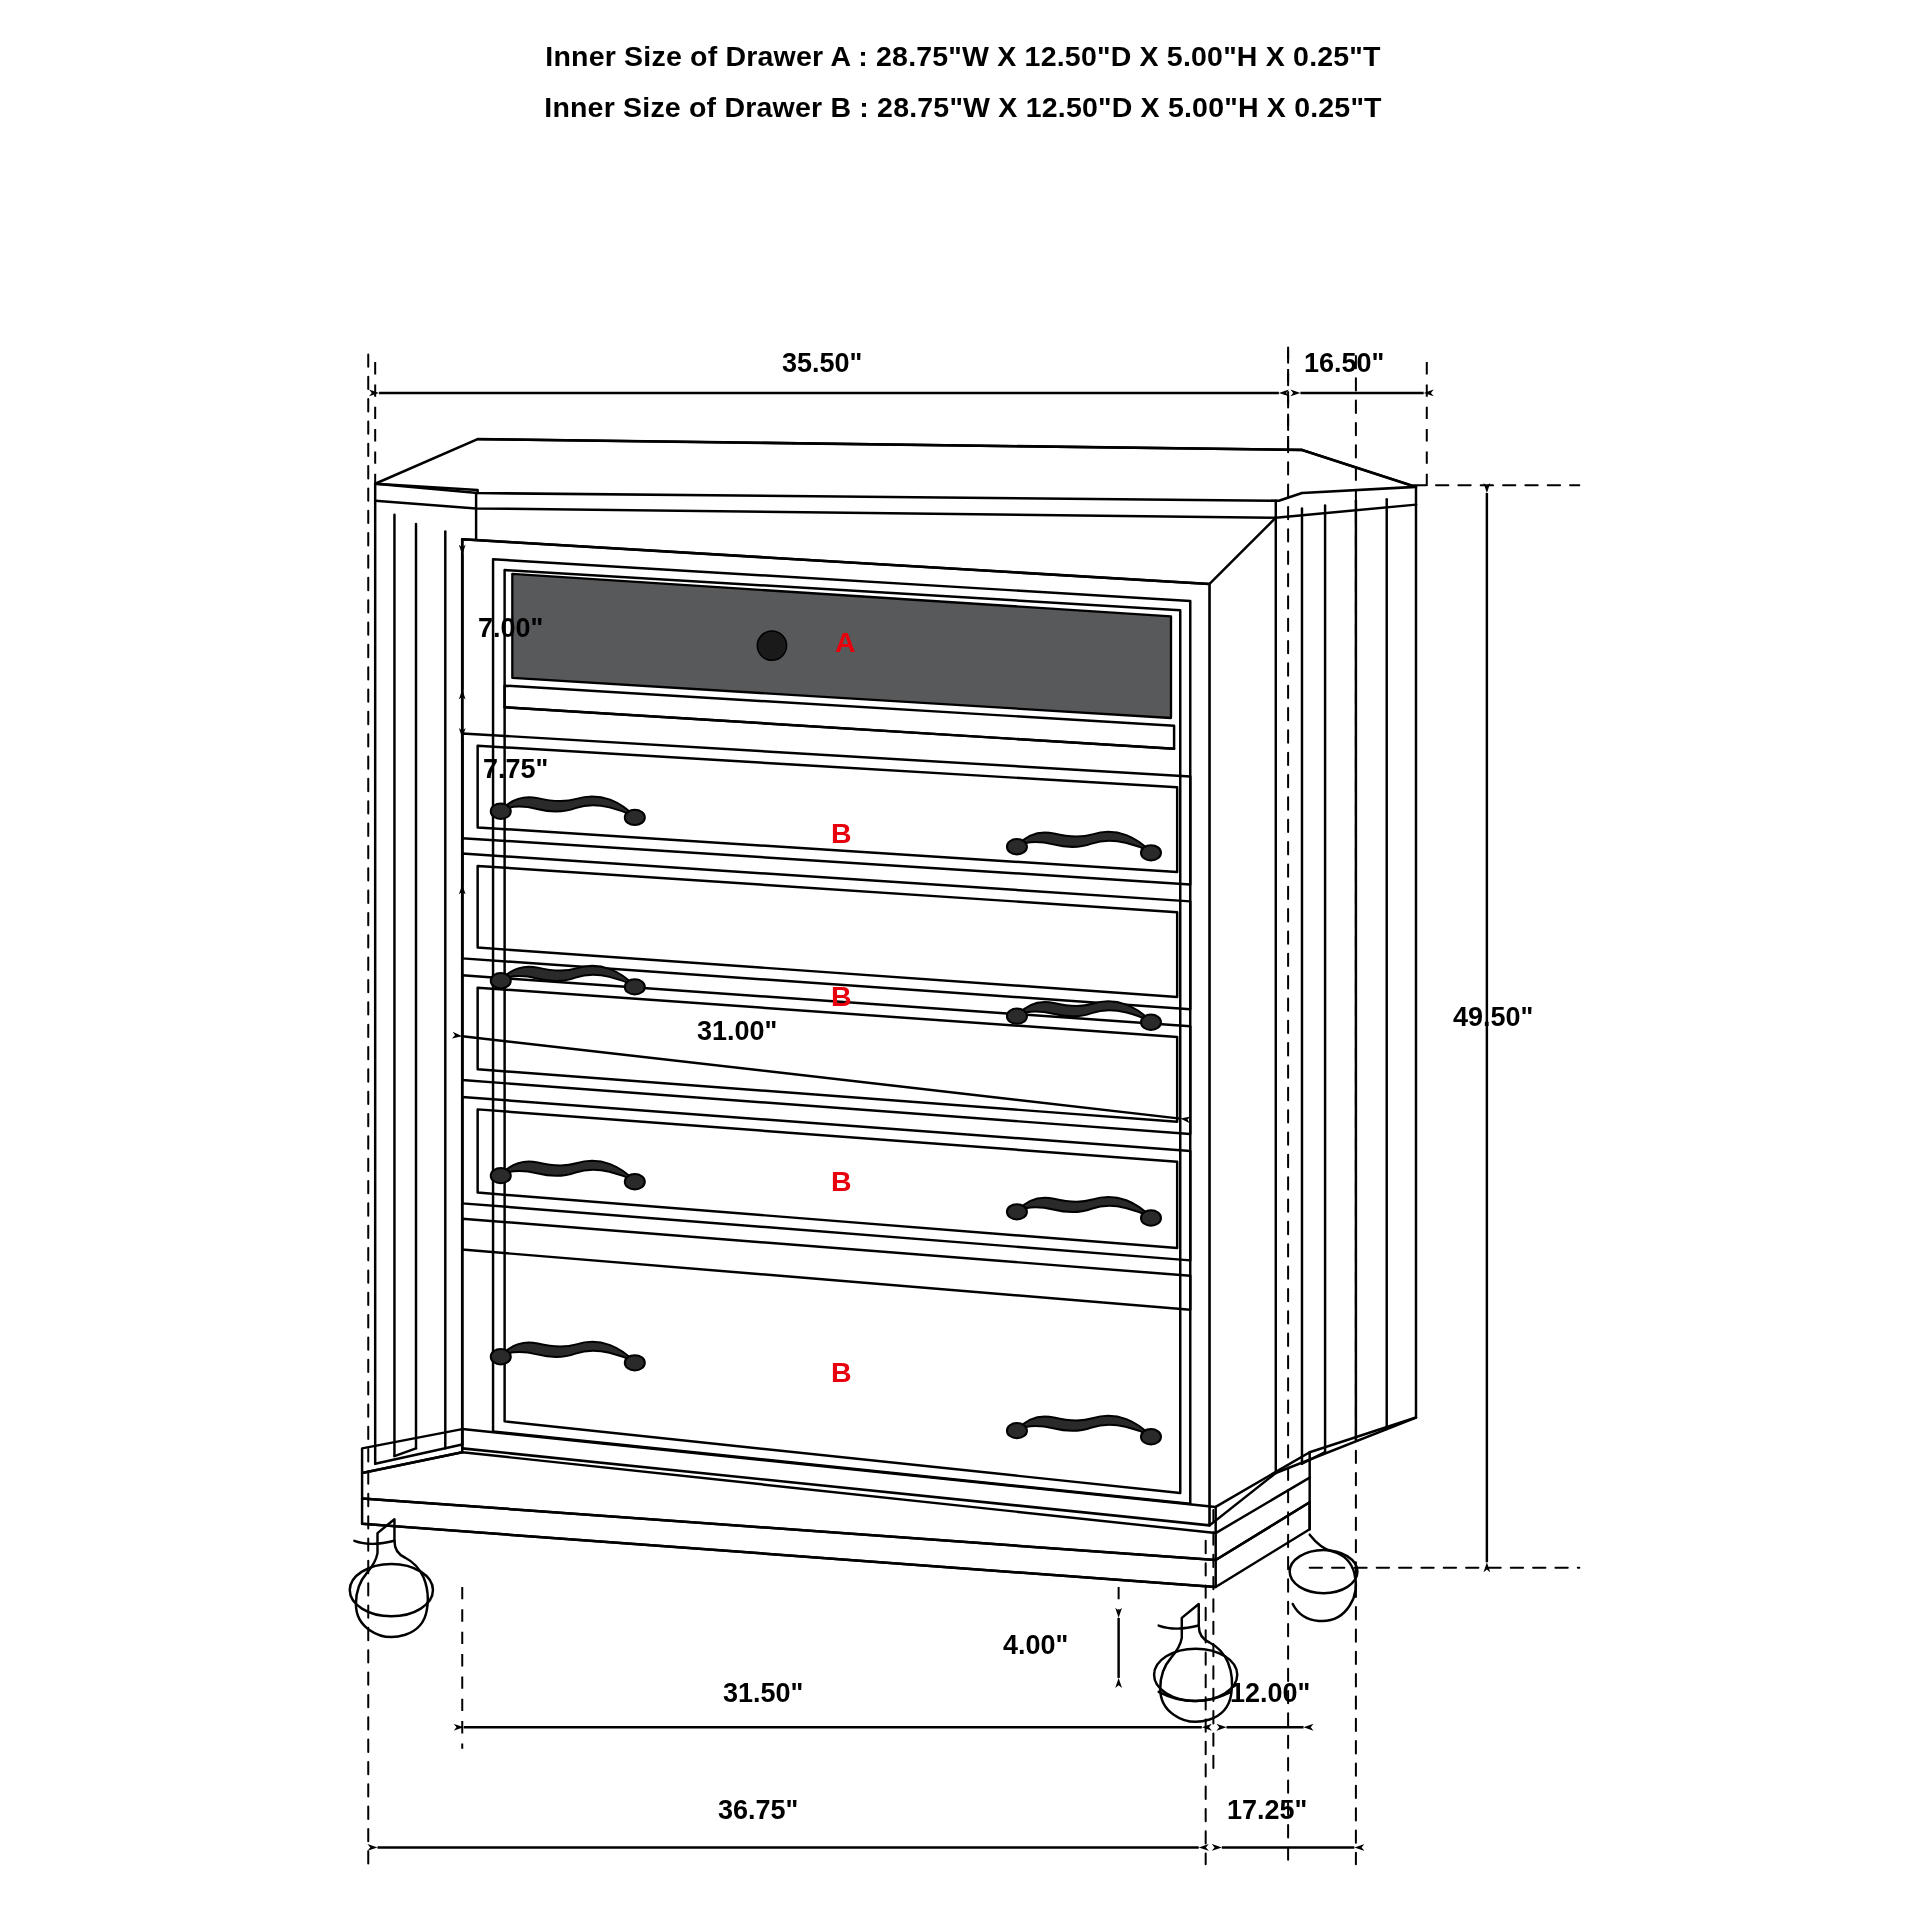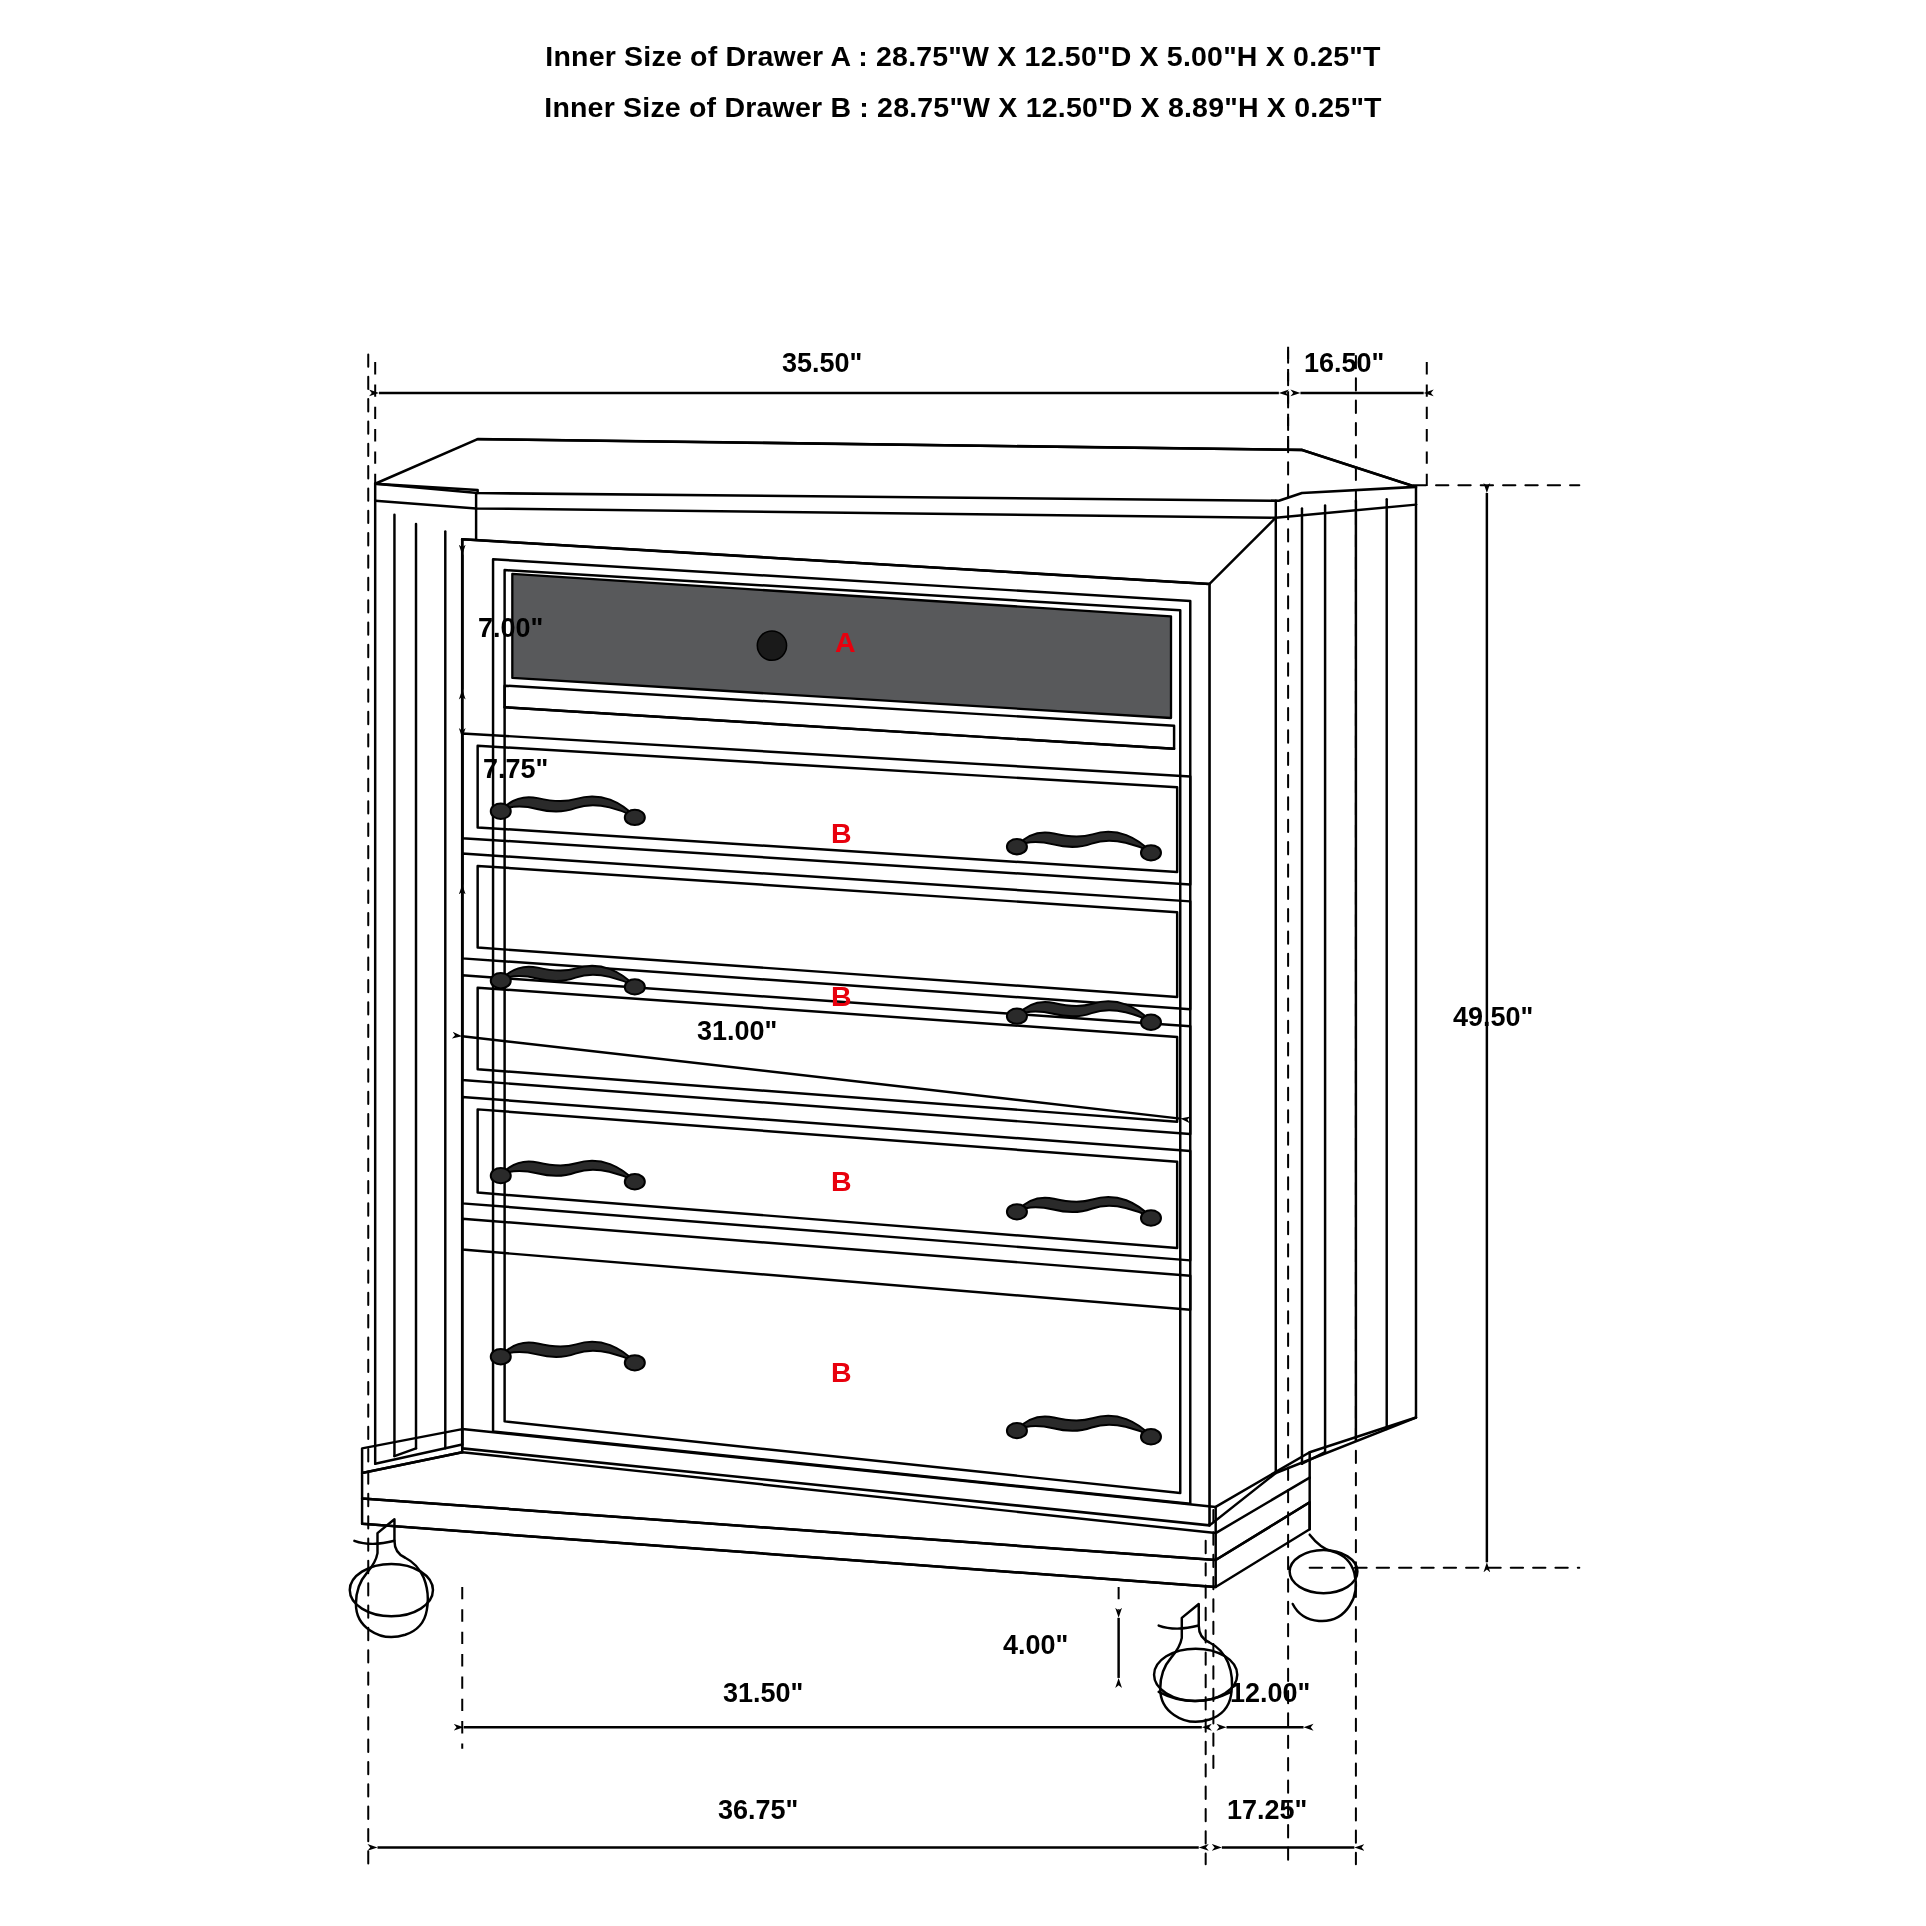--- a/index.html
+++ b/index.html
@@ -54,21 +54,21 @@
     color: #e8000d;
     white-space: nowrap;
   }
 </style>
 </head>
 <body>
 
 <div id="root">
 
   <div class="hdr" id="hdr1">Inner Size of Drawer A : 28.75"W X 12.50"D X 5.00"H X  0.25"T</div>
-  <div class="hdr" id="hdr2">Inner Size of Drawer B : 28.75"W X 12.50"D X 8.89"H X  0.25"T</div>
+  <div class="hdr" id="hdr2">Inner Size of Drawer B : 28.75"W X 12.50"D X 5.00"H X  0.25"T</div>
 
   <svg class="canvas" viewBox="0 0 2500 2500">
     <defs>
       <marker id="arrS" markerWidth="16" markerHeight="16" refX="13" refY="5" orient="auto" markerUnits="userSpaceOnUse">
         <path d="M13,5 L0,0.6 L3.6,5 L0,9.4 Z" fill="#000"></path>
       </marker>
       <marker id="arrE" markerWidth="16" markerHeight="16" refX="3" refY="5" orient="auto" markerUnits="userSpaceOnUse">
         <path d="M3,5 L16,0.6 L12.4,5 L16,9.4 Z" fill="#000"></path>
       </marker>
     </defs>

